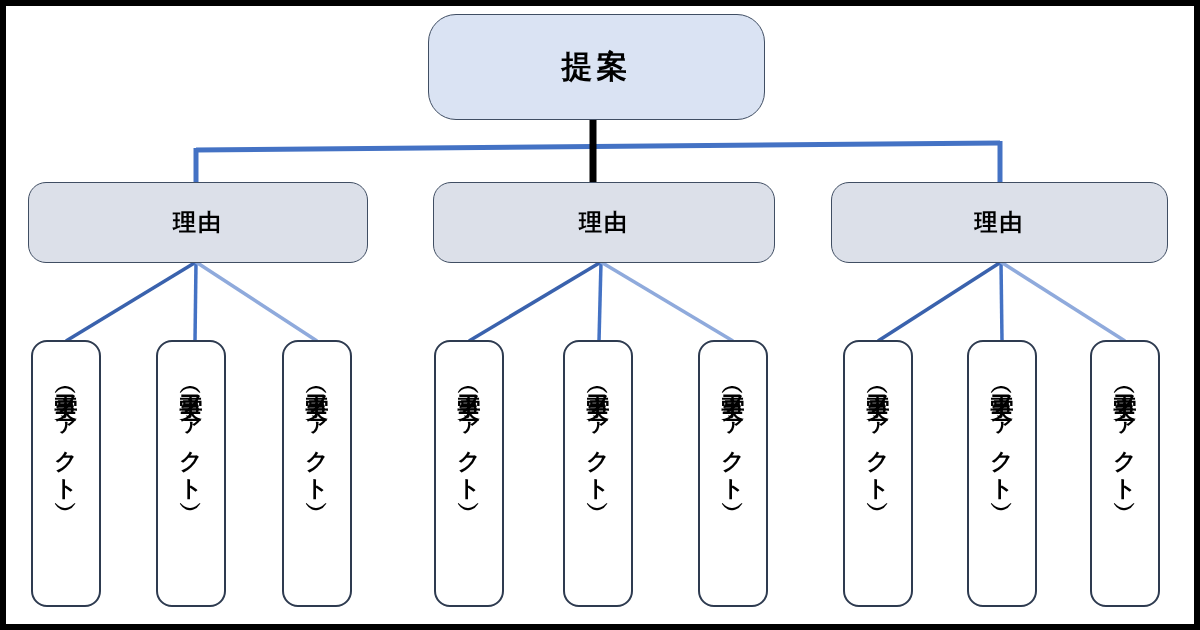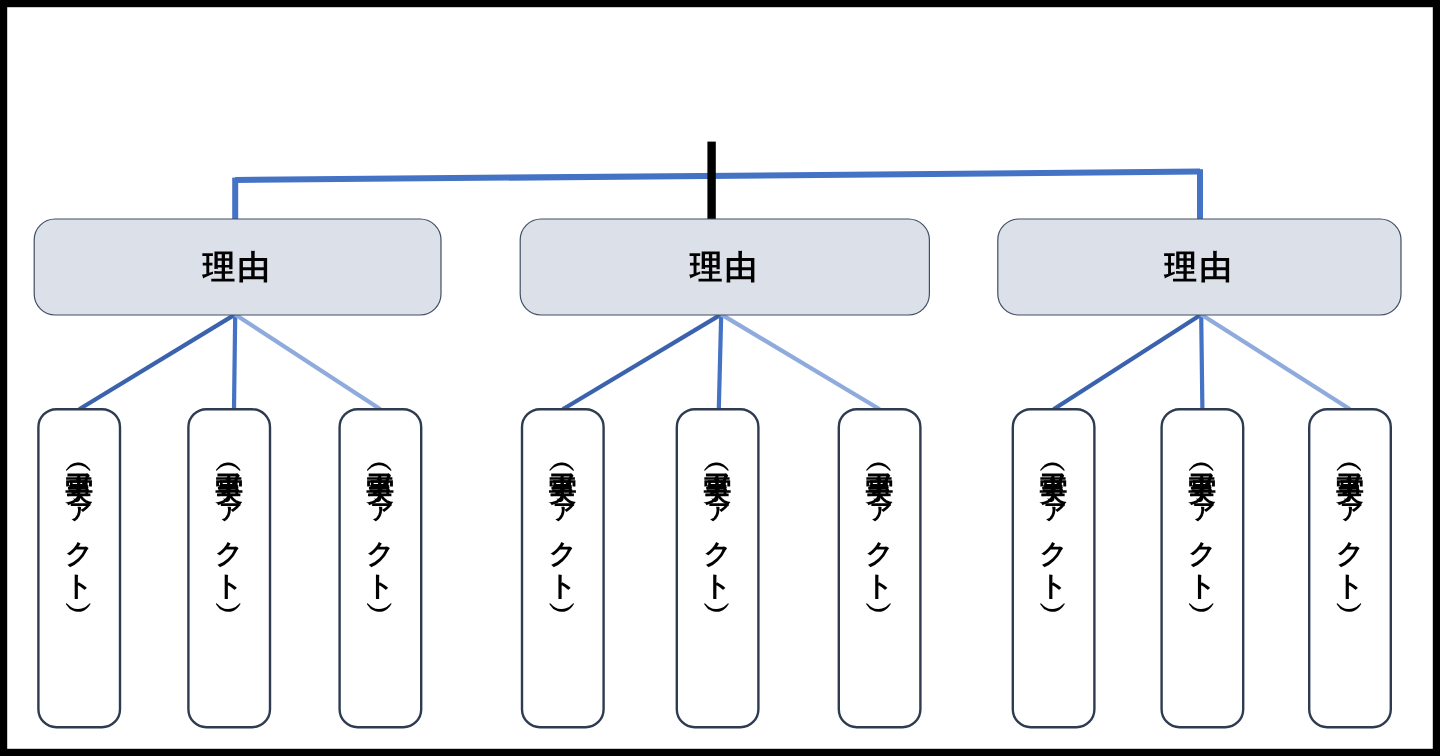--- a/index.html
+++ b/index.html
@@ -47,21 +47,21 @@
     font-size: 31px;
     font-weight: bold;
     letter-spacing: 4px;
   }
   .reason-node {
     top: 182px;
     width: 340px; height: 81px;
     background: var(--reason-fill, #dce0e9);
     border: 1.5px solid var(--node-border, #404e63);
     border-radius: 18px;
-    font-size: 27px;
+    font-size: 23px;
     font-weight: bold;
     letter-spacing: 2px;
   }
   .reason-1 { left: 28px; }
   .reason-2 { left: 433px; width: 342px; }
   .reason-3 { left: 831px; width: 337px; }
   .fact-node {
     top: 340px;
     width: 70px; height: 267px;
     background: var(--fact-fill, #ffffff);
@@ -115,20 +115,23 @@
 
     <line class="c-fan-dark" x1="601" y1="262" x2="469" y2="341"></line>
     <line class="c-fan-mid" x1="601" y1="262" x2="599" y2="341"></line>
     <line class="c-fan-light" x1="601" y1="262" x2="733" y2="341"></line>
 
     <line class="c-fan-dark" x1="1001" y1="262" x2="878" y2="341"></line>
     <line class="c-fan-mid" x1="1001" y1="262" x2="1002" y2="341"></line>
     <line class="c-fan-light" x1="1001" y1="262" x2="1125" y2="341"></line>
   </svg>
 
+  <div class="node root-node">
+    <span>提案</span>
+  </div>
 
   <div class="node reason-node reason-1">
     <span>理由</span>
   </div>
   <div class="node reason-node reason-2">
     <span>理由</span>
   </div>
   <div class="node reason-node reason-3">
     <span>理由</span>
   </div>

